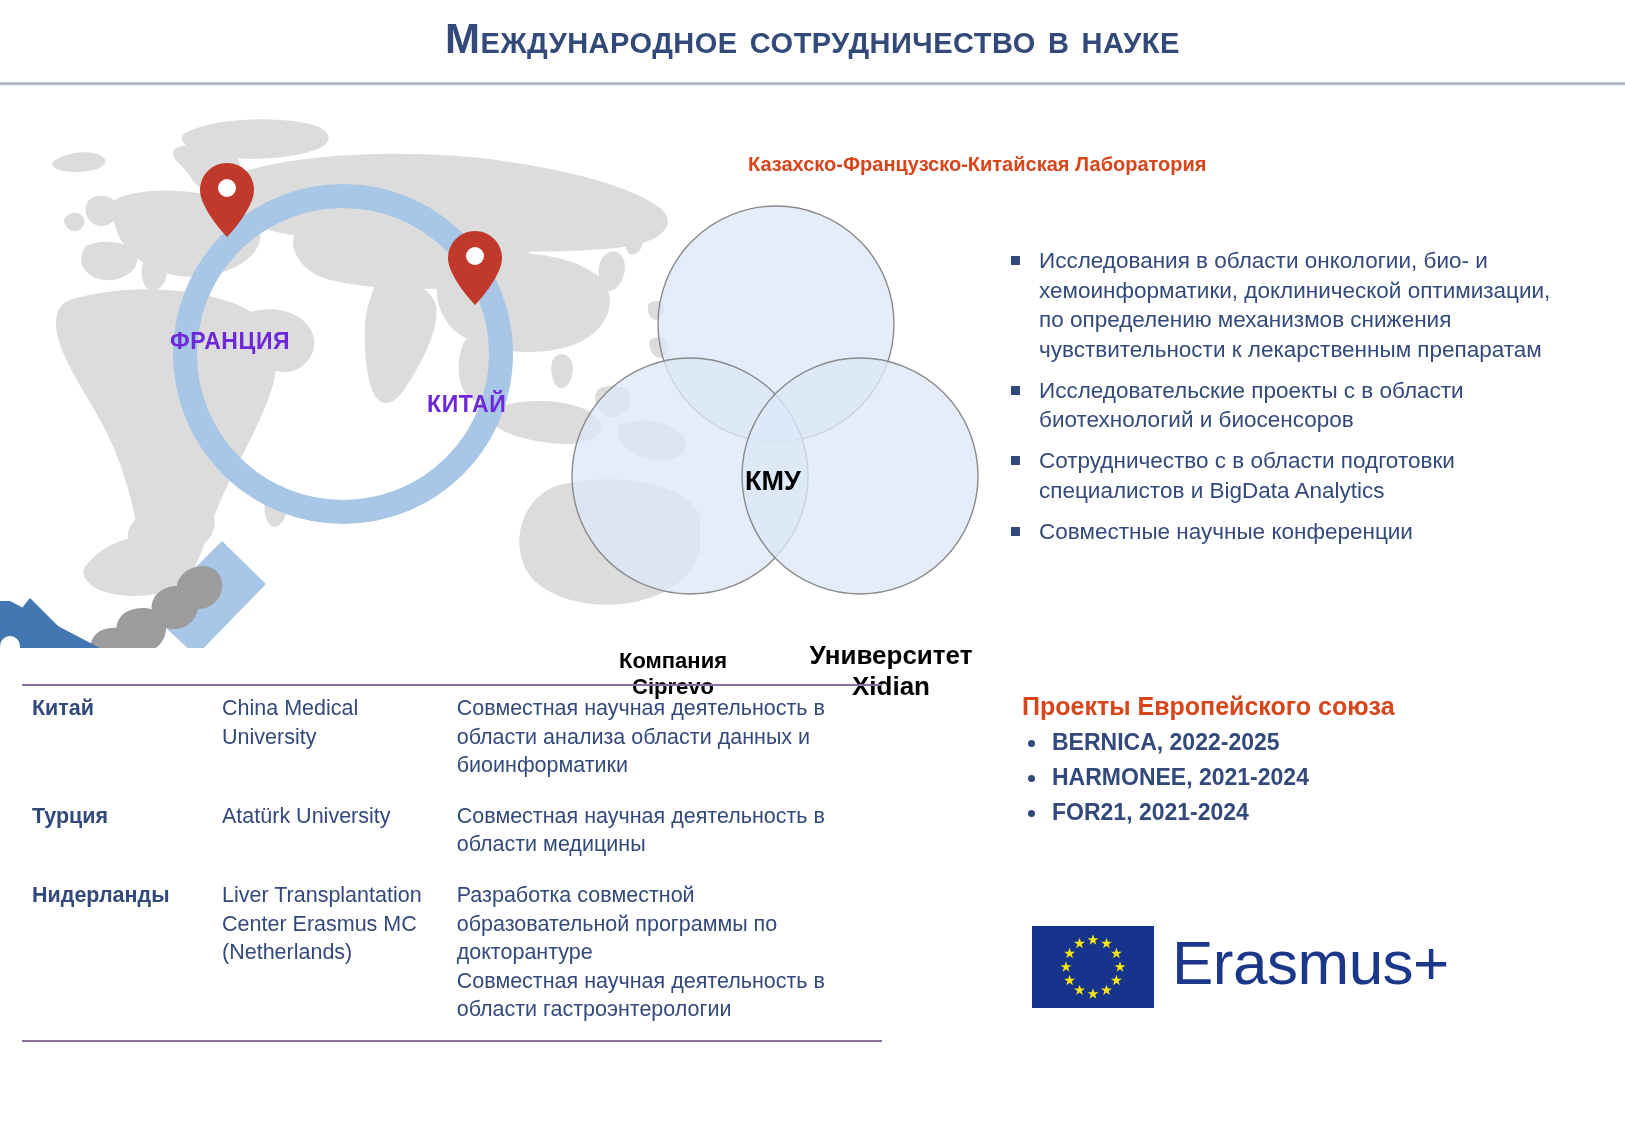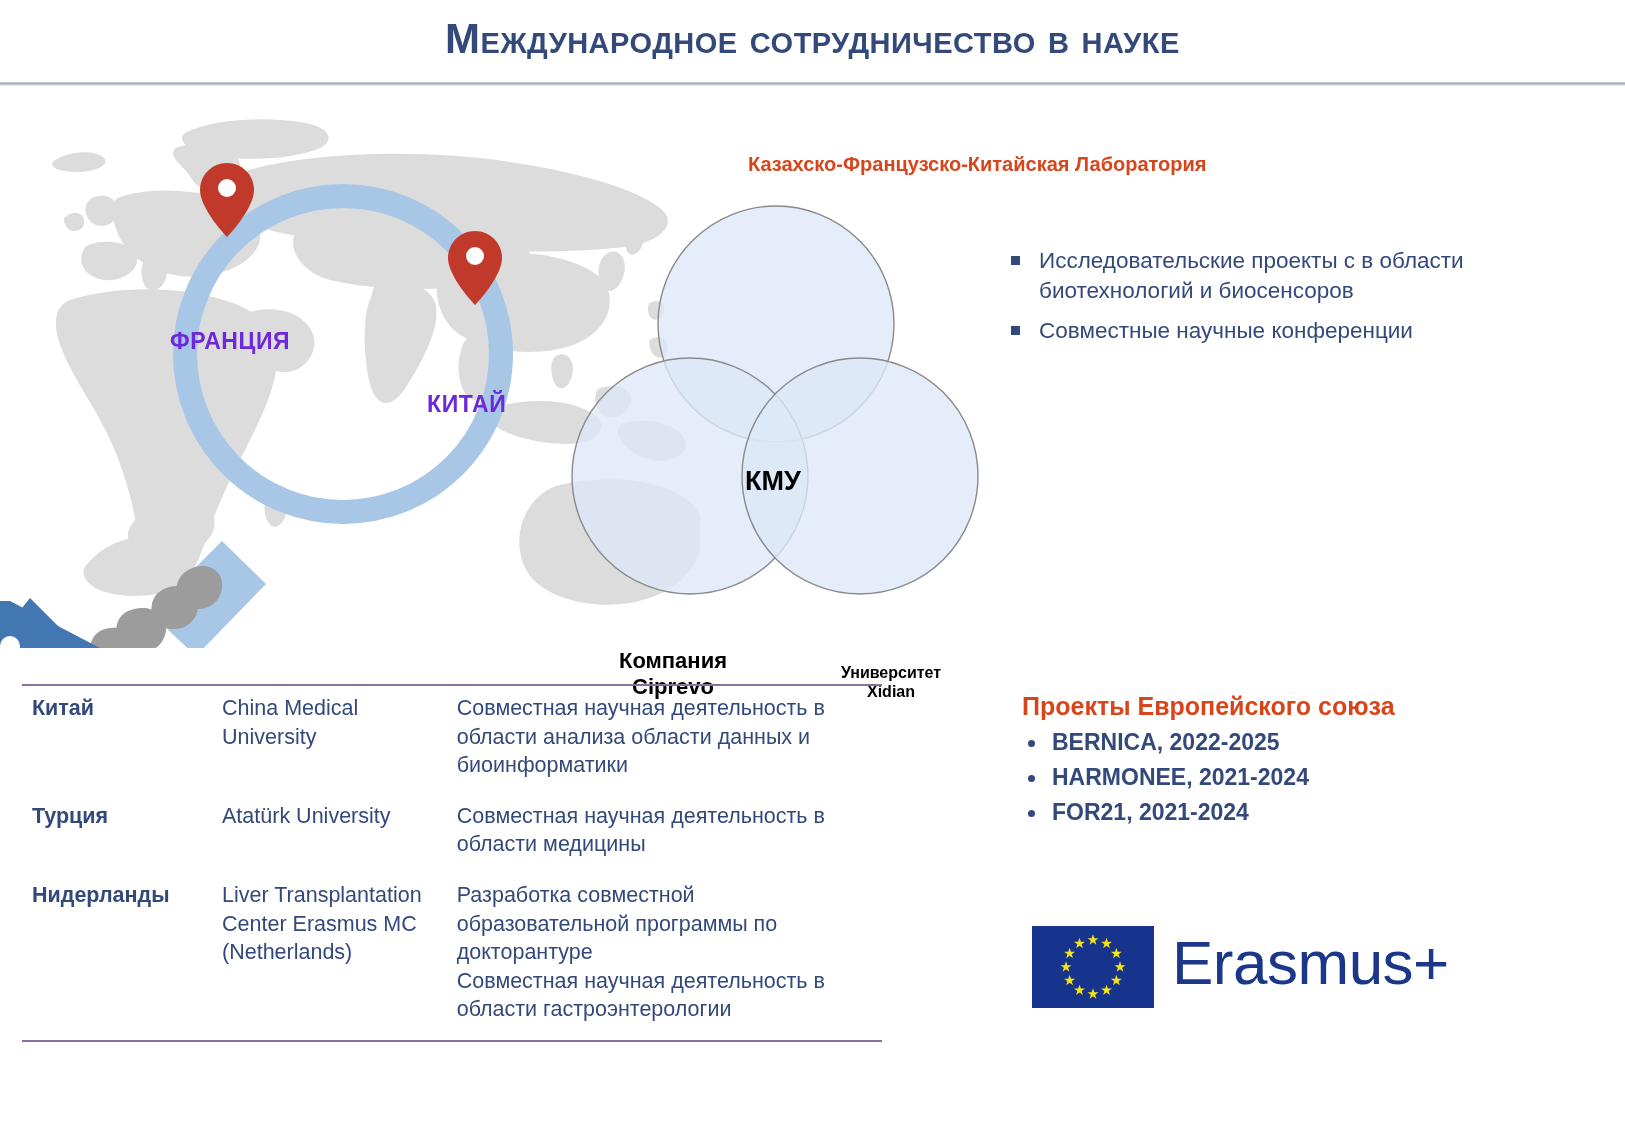--- a/index.html
+++ b/index.html
@@ -61,21 +61,21 @@
   
   .venn{
     position:absolute;left:548px;top:188px;width:450px;height:440px;
   }
   .venn-label{
     position:absolute;text-align:center;color:#000000;font-weight:bold;
     line-height:1.18;
   }
   .venn-label.top{left:115px;top:278px;width:220px;font-size:27px;}
   .venn-label.left{left:10px;top:460px;width:230px;font-size:22px;}
-  .venn-label.right{left:228px;top:476px;width:230px;font-size:16px;}
+  .venn-label.right{left:228px;top:452px;width:230px;font-size:26px;}
 
   
   .bullets{
     position:absolute;left:1005px;top:246px;width:550px;
   }
   .bullet{
     position:relative;padding-left:34px;margin-bottom:11px;
     font-size:22.5px;line-height:1.32;color:#33497b;
   }
   .bullet .sq{
@@ -236,21 +236,29 @@
   </div>
   <div class="venn-label right">
     <div>Университет</div>
     <div>Xidian</div>
   </div>
 </div>
 
 <div class="bullets">
   <div class="bullet">
     <span class="sq"></span>
+    <span>Исследования в области онкологии, био- и хемоинформатики, доклинической оптимизации, по определению механизмов снижения чувствительности к лекарственным препаратам</span>
+  </div>
+  <div class="bullet">
+    <span class="sq"></span>
     <span>Исследовательские проекты с в области биотехнологий и биосенсоров</span>
+  </div>
+  <div class="bullet">
+    <span class="sq"></span>
+    <span>Сотрудничество с в области подготовки специалистов и BigData Analytics</span>
   </div>
   <div class="bullet">
     <span class="sq"></span>
     <span>Совместные научные конференции</span>
   </div>
 </div>
 
 <div class="table-wrap">
   <div class="rule"></div>
   <table class="partners">

